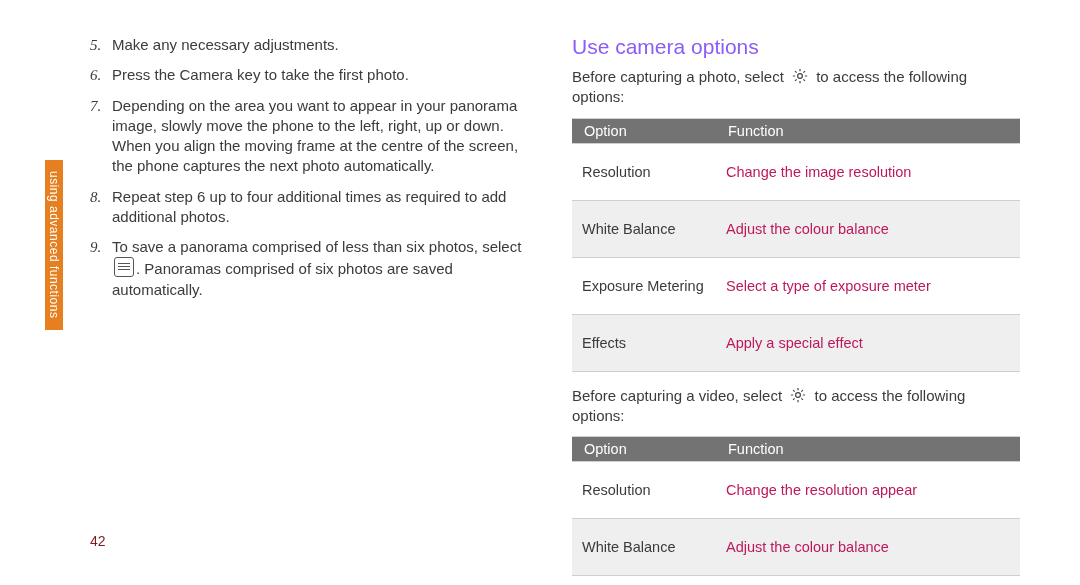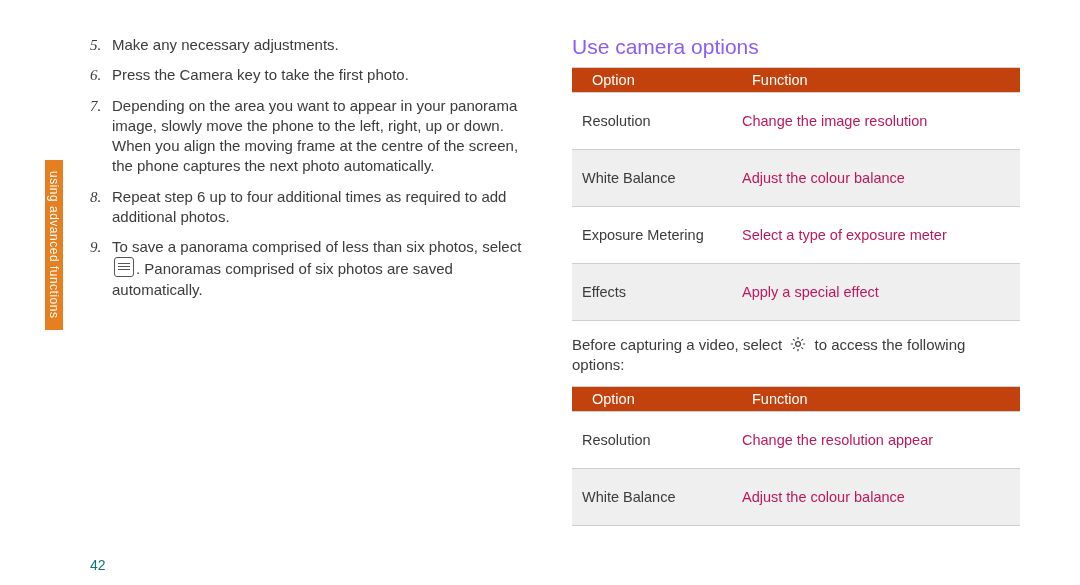--- a/index.html
+++ b/index.html
@@ -118,25 +118,25 @@
     font-size: 15px;
     line-height: 1.35;
   }
   .opt-table {
     width: 100%;
     border-collapse: collapse;
     font-size: 14.5px;
     margin-bottom: 14px;
   }
   .opt-table th {
-    background: #c2410c;
+    background: #737373;
     color: #fff;
     text-align: left;
     font-weight: 400;
-    padding: 4px 20px;
+    padding: 4px 12px;
     border-top: 1px solid #cfcfcf;
     border-bottom: 1px solid #cfcfcf;
   }
   .opt-table th:first-child,
   .opt-table td:first-child {
     width: 120px;
   }
   .opt-table td {
     padding: 20px 10px;
     border-bottom: 1px solid #cfcfcf;
@@ -146,23 +146,23 @@
   }
   .opt-table td:first-child {
     color: #3b3b3b;
   }
   .opt-table td:last-child {
     color: #be185d;
   }
   .page-num {
     position: absolute;
     left: 90px;
-    bottom: 12px;
+    bottom: 36px;
     font-size: 14px;
-    color: #0f766e;
+    color: #7f1d1d;
   }
 </style>
 </head>
 <body>
 
 <div class="page">
 
   <div class="sidebar-tab">
     <span>using advanced functions</span>
   </div>
@@ -192,20 +192,28 @@
           <span class="txt">
             <span>To save a panorama comprised of less than six photos, select </span><span class="icon-box"><span class="dot"></span></span><span>. Panoramas comprised of six photos are saved automatically.</span>
           </span>
         </li>
       </ol>
     </div>
 
     <div class="col">
       <h2 class="section">Use camera options</h2>
 
+      <p class="lead">
+        <span>Before capturing a photo, select </span><span class="icon-gear">
+            <svg viewBox="0 0 24 24">
+              <circle cx="12" cy="12" r="3.2"></circle>
+              <path d="M12 2.5v3M12 18.5v3M21.5 12h-3M5.5 12h-3M18.6 5.4l-2.1 2.1M7.5 16.5l-2.1 2.1M18.6 18.6l-2.1-2.1M7.5 7.5 5.4 5.4"></path>
+            </svg>
+          </span><span> to access the following options:</span>
+      </p>
 
       <table class="opt-table">
         <thead>
           <tr>
             <th>Option</th>
             <th>Function</th>
           </tr>
         </thead>
         <tbody>
           <tr>

